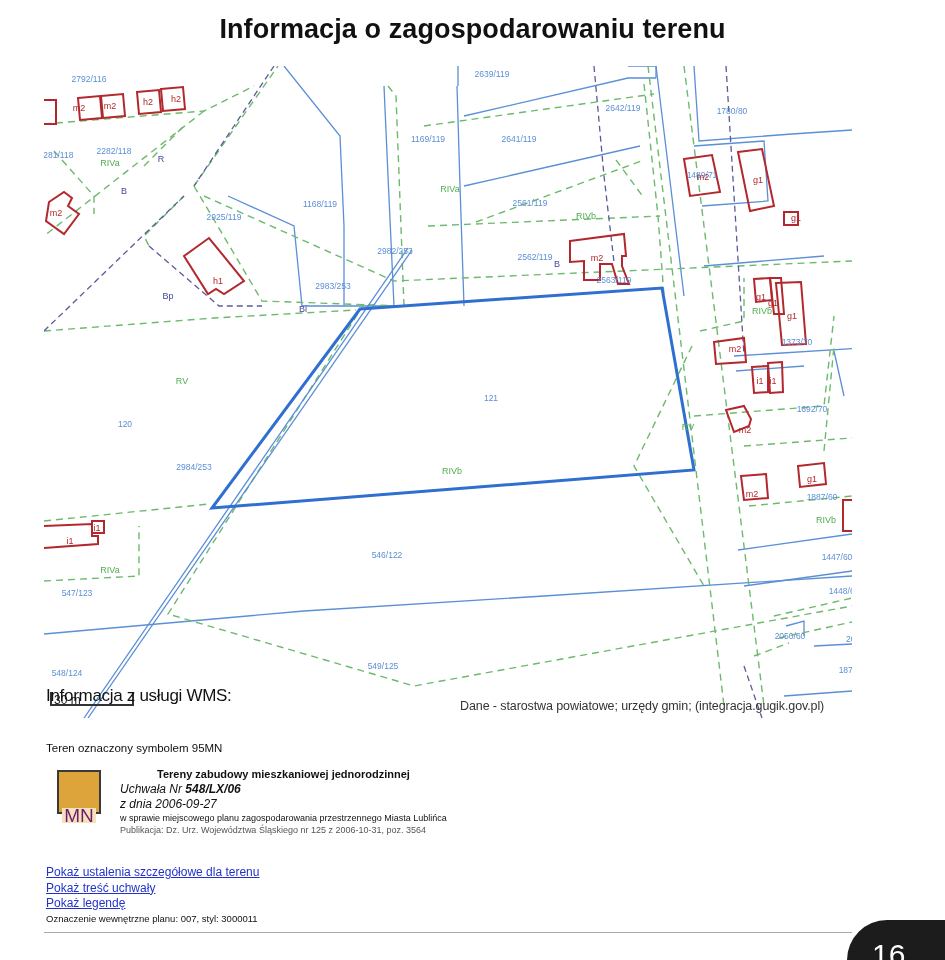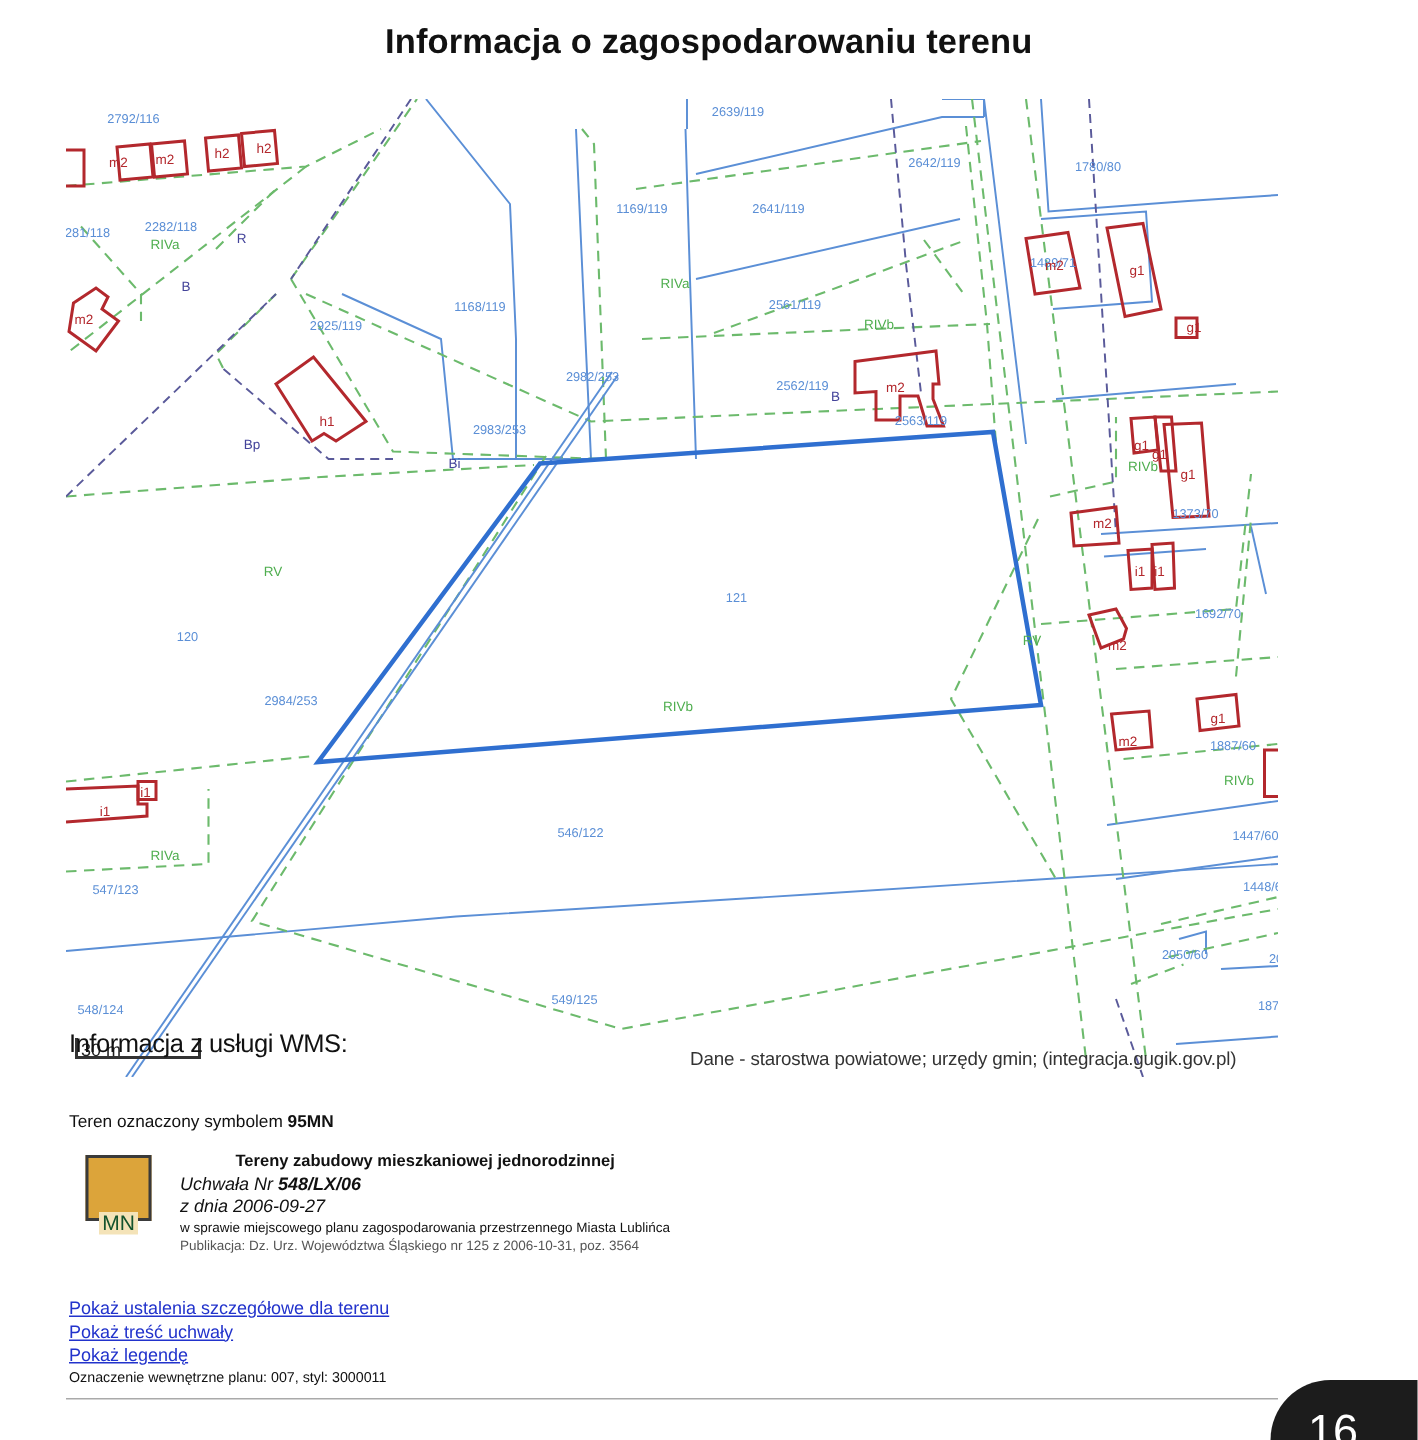--- a/index.html
+++ b/index.html
@@ -1,31 +1,31 @@
 <!DOCTYPE html>
 <html><head>
 <meta charset="utf-8">
 <style>
   html, body { margin: 0; padding: 0; background: #ffffff; }
   body { width: 945px; height: 960px; position: relative; overflow: hidden; font-family: "Liberation Sans", sans-serif; color: #111; }
-  .title { position: absolute; left: 0; top: 14px; width: 945px; text-align: center; font-weight: bold; font-size: 23px; color: #111; letter-spacing: 0.1px; }
+  .title { position: absolute; left: 0; top: 14px; width: 945px; text-align: center; font-weight: bold; font-size: 27px; color: #111; letter-spacing: 0.1px; }
   .map { position: absolute; left: 44px; top: 66px; width: 808px; height: 652px; overflow: hidden; background: #fff; }
   .map svg { position: absolute; left: 0; top: 0; }
   .lbl-parcel { fill: #5b8fd6; font-family: "Liberation Sans", sans-serif; font-size: 8.5px; }
   .lbl-use { fill: #4fae4f; font-family: "Liberation Sans", sans-serif; font-size: 9px; }
   .lbl-bld { fill: #b3282d; font-family: "Liberation Sans", sans-serif; font-size: 9px; }
   .lbl-bp { fill: #44449a; font-family: "Liberation Sans", sans-serif; font-size: 9px; }
   .scale-bar { position: absolute; left: 50px; top: 692px; width: 84px; height: 14px; border-left: 2px solid #333; border-right: 2px solid #333; border-bottom: 2px solid #333; box-sizing: border-box; }
   .scale-text { position: absolute; left: 54px; top: 693px; font-size: 12px; color: #222; }
   .source { position: absolute; left: 460px; top: 699px; font-size: 12.5px; color: #333; letter-spacing: -0.1px; }
   .wms-head { position: absolute; left: 46px; top: 686px; font-size: 17px; color: #111; letter-spacing: -0.3px; }
   .teren { position: absolute; left: 46px; top: 742px; font-size: 11.5px; color: #111; }
-  .teren b { font-weight: bold; }
+  .teren b { font-weight: normal; }
   .mn-icon { position: absolute; left: 57px; top: 770px; width: 44px; height: 44px; background: #dca43a; border: 2px solid #3a3a3a; box-sizing: border-box; display: flex; align-items: center; justify-content: center; }
-  .mn-icon span { background: #f4e3b8; color: #14532d; font-size: 14px; padding: 0 2px; line-height: 15px; margin-top: 46px; }
+  .mn-icon span { background: #f4e3b8; color: #701a75; font-size: 19px; padding: 0 2px; line-height: 15px; margin-top: 46px; }
   .legend-block { position: absolute; left: 120px; top: 767px; font-size: 11px; color: #111; line-height: 15px; }
   .legend-block .l-title { font-weight: bold; font-size: 11px; margin-left: 37px; }
   .legend-block .l-it { font-style: italic; font-size: 12px; line-height: 15px; }
   .legend-block .l-it b { font-weight: bold; text-align: right; }
   .legend-block .l-small { font-size: 9px; line-height: 12px; }
   .legend-block .l-grey { font-size: 9px; line-height: 12px; color: #555; }
   .links { position: absolute; left: 46px; top: 865px; font-size: 12px; line-height: 15.5px; }
   .links a { color: #2233cc; text-decoration: underline; display: block; }
   .plan-code { position: absolute; left: 46px; top: 913px; font-size: 9.5px; color: #111; }
   .hr { position: absolute; left: 44px; top: 932px; width: 808px; height: 0; border-top: 1.5px solid #a9a9a9; }

